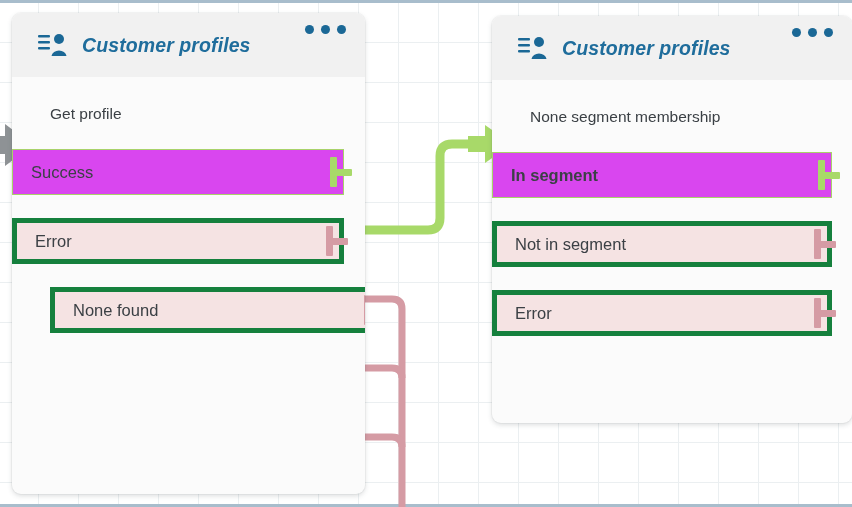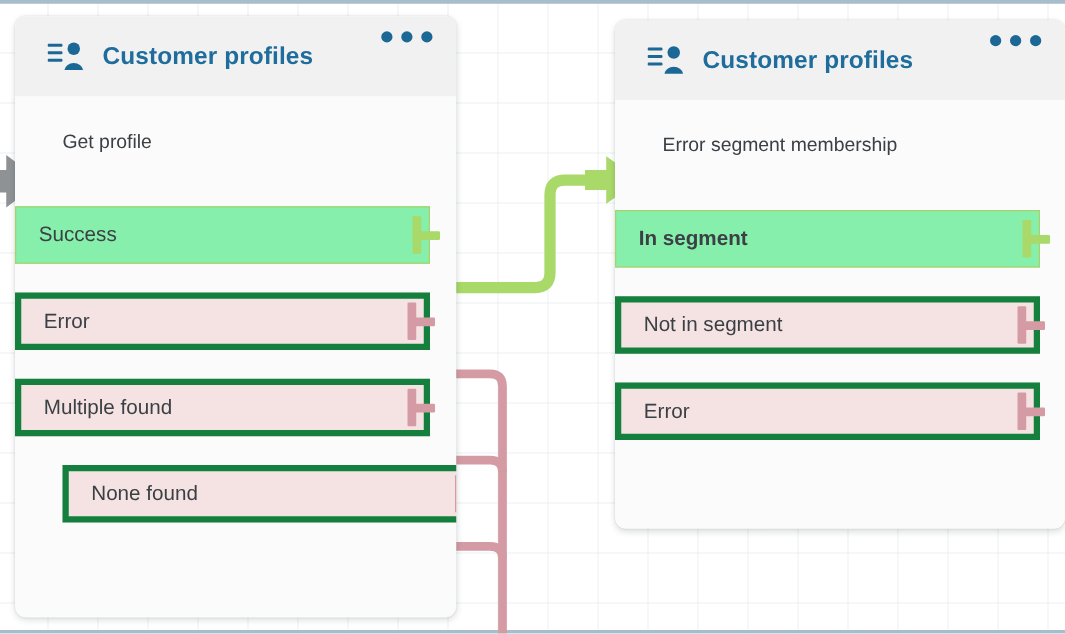--- a/index.html
+++ b/index.html
@@ -37,56 +37,57 @@
     box-shadow:0 2px 5px rgba(60,70,80,.18), 0 0 0 1px rgba(60,70,80,.045);
     overflow:hidden;
   }
   .node-header{
     position:relative;
     height:64px;
     background:#f1f1f1;
     display:flex;align-items:center;
     padding-left:26px;
     box-sizing:border-box;
+    font-style:italic;
   }
   .node-icon{width:30px;height:26px;flex:0 0 auto;margin-right:14px;display:block;}
   .node-title{
     color:#1f6d9c;
     font-size:19.5px;
     font-weight:bold;
     letter-spacing:.1px;
     white-space:nowrap;
   }
   .kebab{
     position:absolute;top:12px;right:19px;
     display:flex;gap:7px;align-items:center;
   }
   .kebab i{display:block;width:9px;height:9px;border-radius:50%;background:#1b6896;}
 
   .node-body{padding:0;}
   .node-action{
     font-size:15.5px;
     color:#3b4045;
-    padding:28px 0 42px 38px;
+    padding:28px 0 26px 38px;
     white-space:nowrap;
   }
 
   
   .out-row{
     position:relative;
     height:46px;
     margin:0 0 23px 0;
     display:flex;align-items:center;
     box-sizing:border-box;
     font-size:16.5px;
     color:#3b4045;
     padding-left:18px;
   }
   .out-row:last-child{margin-bottom:0;}
-  .out-row.success{background:#86efac;border:1px solid #a8d26a;}
+  .out-row.success{background:#d946ef;border:1px solid #a8d26a;}
   .out-row.failure{background:#f5e3e3;border:5px solid #15803d;}
 
   
   .port{position:absolute;top:50%;transform:translateY(-50%);right:-9px;width:22px;height:30px;}
   .port .bar{position:absolute;left:0;top:0;width:7px;height:30px;border-radius:1px;}
   .port .stub{position:absolute;left:6px;top:11.5px;width:16px;height:7px;border-radius:1px;}
   .success .port .bar,.success .port .stub{background:#a8d969;}
   .failure .port .bar,.failure .port .stub{background:#d59ba4;}
 </style>
 </head>
@@ -150,27 +151,20 @@
       </div>
 
       <div class="out-row failure" style="width:332px;">
         <span>Error</span>
         <span class="port">
           <span class="bar"></span>
           <span class="stub"></span>
         </span>
       </div>
 
-      <div class="out-row failure" style="width:332px;">
-        <span>Multiple found</span>
-        <span class="port">
-          <span class="bar"></span>
-          <span class="stub"></span>
-        </span>
-      </div>
 
       <div class="out-row failure" style="width:332px;margin-left:38px;">
         <span>None found</span>
         <span class="port">
           <span class="bar"></span>
           <span class="stub"></span>
         </span>
       </div>
     </div>
   </div>
@@ -190,21 +184,21 @@
       <span class="node-title">Customer profiles</span>
 
       <span class="kebab">
         <i></i>
         <i></i>
         <i></i>
       </span>
     </div>
 
     <div class="node-body">
-      <div class="node-action">Error segment membership</div>
+      <div class="node-action">None segment membership</div>
 
       <div class="out-row success" style="width:340px;font-weight:bold;">
         <span>In segment</span>
         <span class="port">
           <span class="bar"></span>
           <span class="stub"></span>
         </span>
       </div>
 
       <div class="out-row failure" style="width:340px;">

